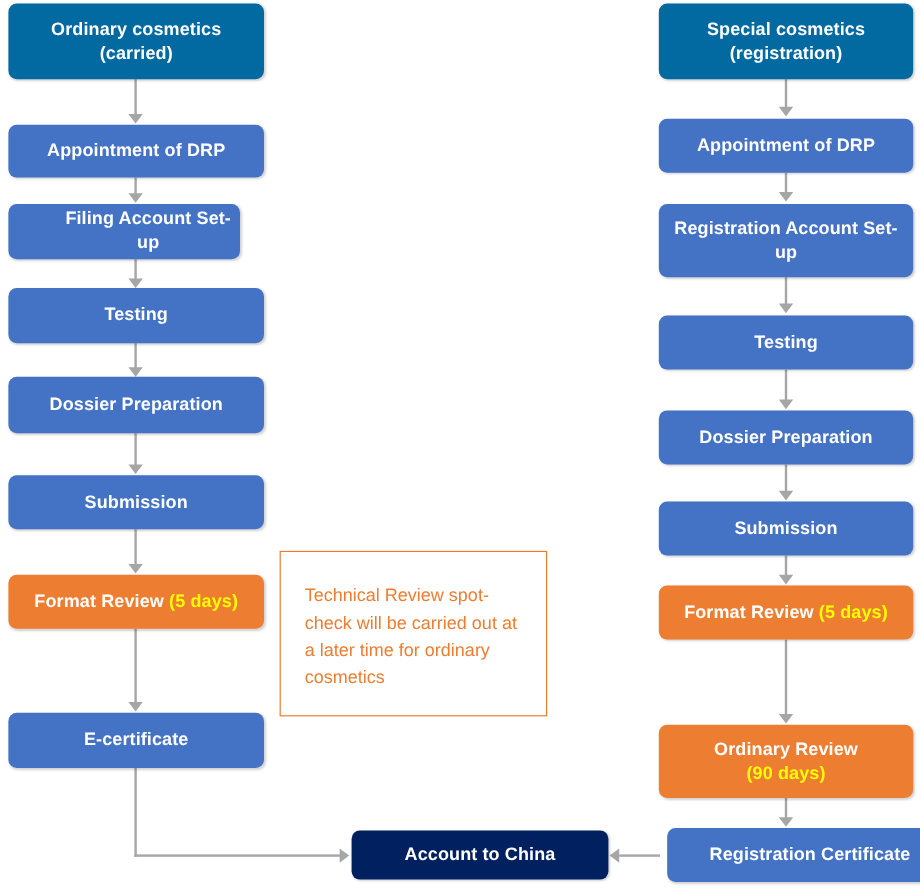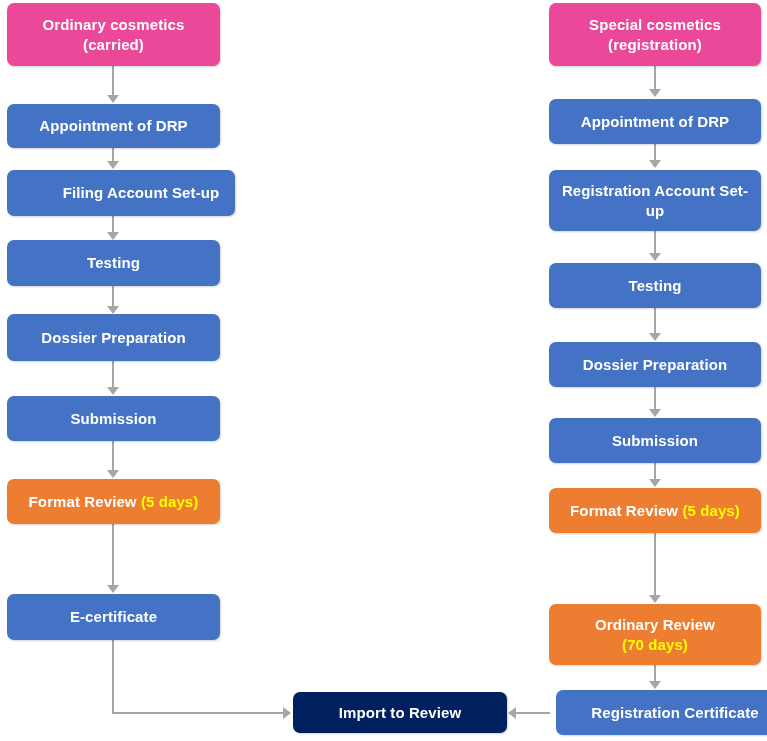--- a/index.html
+++ b/index.html
@@ -24,21 +24,21 @@
     font-weight:bold;
     font-size:15px;
     line-height:1.32;
     padding:2px 6px;
     box-shadow:1px 1px 2px rgba(0,0,0,0.18);
     letter-spacing:0.1px;
   }
   .node .txt{display:block;width:100%;}
   .node .days{color:#FFFF00;}
 
-  .teal  {background:#ec4899;}
+  .teal  {background:#0369a1;}
   .blue  {background:#4472C4;}
   .orange{background:#ED7D31;}
   .navy  {background:#002060;}
 
   
   .note{
     position:absolute;
     box-sizing:border-box;
     background:#ffffff;
     border:1.5px solid #ED7D31;
@@ -130,21 +130,21 @@
   <div class="arrow-left" style="left:508px;top:707px;"></div>
 
   <div class="node teal" style="left:7px;top:3px;width:213px;height:63px;">
     <span class="txt"><span>Ordinary cosmetics</span><br><span>(carried)</span></span>
   </div>
 
   <div class="node blue" style="left:7px;top:104px;width:213px;height:44px;">
     <span class="txt">Appointment of DRP</span>
   </div>
 
-  <div class="node blue" style="left:7px;top:170px;width:228px;height:46px;padding-left:46px;">
+  <div class="node blue" style="left:7px;top:170px;width:193px;height:46px;padding-left:46px;">
     <span class="txt">Filing Account Set-up</span>
   </div>
 
   <div class="node blue" style="left:7px;top:240px;width:213px;height:46px;">
     <span class="txt">Testing</span>
   </div>
 
   <div class="node blue" style="left:7px;top:314px;width:213px;height:47px;">
     <span class="txt">Dossier Preparation</span>
   </div>
@@ -183,25 +183,28 @@
 
   <div class="node blue" style="left:549px;top:418px;width:212px;height:45px;">
     <span class="txt">Submission</span>
   </div>
 
   <div class="node orange" style="left:549px;top:488px;width:212px;height:45px;">
     <span class="txt"><span>Format Review</span> <span class="days">(5 days)</span></span>
   </div>
 
   <div class="node orange" style="left:549px;top:604px;width:212px;height:61px;">
-    <span class="txt"><span>Ordinary Review</span><br><span class="days">(70 days)</span></span>
+    <span class="txt"><span>Ordinary Review</span><br><span class="days">(90 days)</span></span>
   </div>
 
   <div class="node blue" style="left:556px;top:690px;width:238px;height:45px;">
     <span class="txt">Registration Certificate</span>
   </div>
 
+  <div class="note" style="left:233px;top:459px;width:223px;height:138px;">
+    <span>Technical Review spot-check will be carried out at a later time for ordinary cosmetics</span>
+  </div>
 
   <div class="node navy" style="left:293px;top:692px;width:214px;height:41px;">
-    <span class="txt">Import to Review</span>
+    <span class="txt">Account to China</span>
   </div>
 
 </div>
 
 </body></html>

